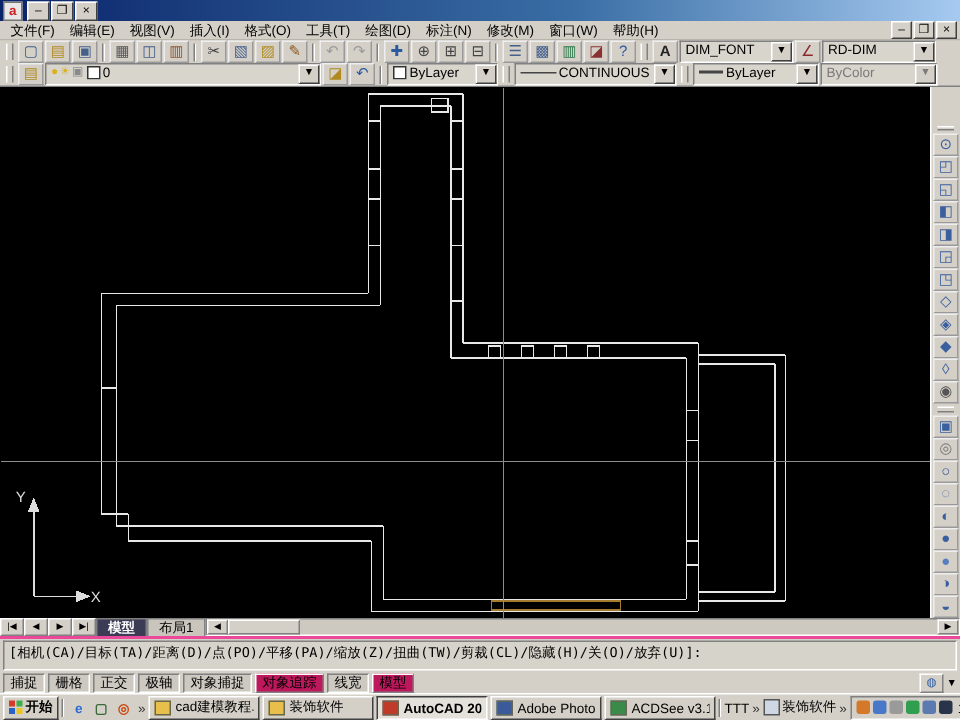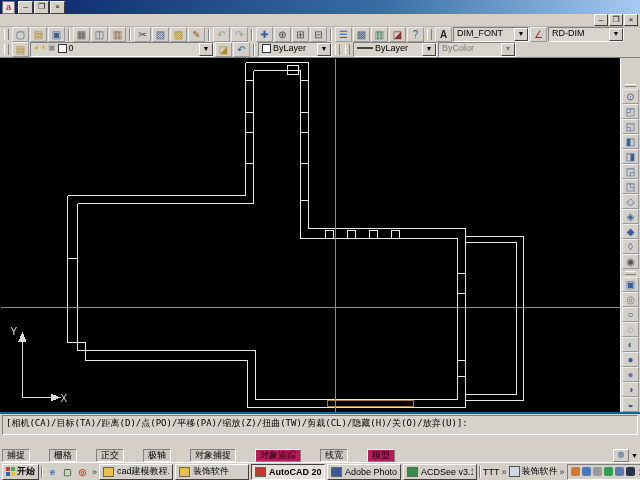--- a/index.html
+++ b/index.html
@@ -62,21 +62,21 @@
   .tab{padding:0 7px;border:1px solid #808080;border-bottom:none;line-height:11px;flex:none;}
   .tab.active{background:#3b3b55;color:#fff;font-weight:bold;}
   .tab.inactive{background:#c9c5bd;}
   #hscroll{flex:1;display:flex;border:1px solid;border-color:#808080 #fff #fff #808080;background:#cdc9c1;}
   #hscroll .thumb{width:46px;background:#d4d0c8;border:1px solid;border-color:#fff #808080 #808080 #fff;}
   #hscroll .sbtn{width:12px;background:#d4d0c8;border:1px solid;border-color:#fff #808080 #808080 #fff;
     font-size:6px;line-height:9px;text-align:center;}
   #hscroll .trackfill{flex:1;}
 
   
-  #cmdwin{top:412px;height:24px;background:#d4d0c8;border-top:2px solid #0369a1;padding:1px 2px;}
+  #cmdwin{top:424px;height:24px;background:#d4d0c8;border-top:2px solid #ec4899;padding:1px 2px;}
   #cmd-inner{height:100%;box-sizing:border-box;border:1px solid;border-color:#808080 #fff #fff #808080;
     background:#d6d3ca;padding:1px 3px;font-family:"DejaVu Sans Mono",monospace;font-size:9px;}
 
   
   #statusbar{top:448px;height:14px;background:#d4d0c8;display:flex;align-items:center;gap:2px;padding:0 2px;}
   #coords{width:152px;height:10px;border:1px solid;border-color:#808080 #fff #fff #808080;
     background:#d8d5cd;padding:0 3px;line-height:10px;flex:none;}
   .sbt{padding:0 4px;height:11px;line-height:10px;border:1px solid;white-space:nowrap;flex:none;}
   .sbt.pressed{border-color:#808080 #fff #fff #808080;background:#cdc9c1;}
   .sbt.raised{border-color:#fff #808080 #808080 #fff;background:#be185d;}
@@ -117,20 +117,33 @@
   <div id="titlebar" class="row">
     <span id="app-icon">a</span>
     <span class="winbtns">
       <span class="winbtn">–</span>
       <span class="winbtn">❐</span>
       <span class="winbtn">×</span>
     </span>
   </div>
 
   <div id="menubar" class="row">
+    <span id="menu-items" style="display:flex;">
+        <span class="menu-item">文件(F)</span>
+        <span class="menu-item">编辑(E)</span>
+        <span class="menu-item">视图(V)</span>
+        <span class="menu-item">插入(I)</span>
+        <span class="menu-item">格式(O)</span>
+        <span class="menu-item">工具(T)</span>
+        <span class="menu-item">绘图(D)</span>
+        <span class="menu-item">标注(N)</span>
+        <span class="menu-item">修改(M)</span>
+        <span class="menu-item">窗口(W)</span>
+        <span class="menu-item">帮助(H)</span>
+      </span>
     <span class="winbtns">
       <span class="winbtn">–</span>
       <span class="winbtn">❐</span>
       <span class="winbtn">×</span>
     </span>
   </div>
 
   <div id="tb1" class="row toolbar">
     <span class="grip"></span>
     <span class="igroup">
@@ -255,20 +268,27 @@
     </span>
     <span class="sep"></span>
     <span class="combo" style="width:72px">
       <span class="val">
           <span class="swatch"></span>
         <span>ByLayer</span>
         </span>
       <span class="drop">▼</span>
     </span>
     <span class="grip"></span>
+    <span class="combo" style="width:106px">
+      <span class="val">
+          <span class="ltline"></span>
+        <span>CONTINUOUS</span>
+        </span>
+      <span class="drop">▼</span>
+    </span>
     <span class="grip"></span>
     <span class="combo" style="width:82px">
       <span class="val">
           <span class="ltline" style="width:16px;height:2px"></span>
         <span>ByLayer</span>
         </span>
       <span class="drop">▼</span>
     </span>
     <span class="combo" style="width:76px;color:#7a7a7a">
       <span class="val">ByColor</span>
@@ -430,21 +450,21 @@
     </span>
   </div>
 
   <div id="cmdwin" class="row">
     <div id="cmd-inner">
       <div>[相机(CA)/目标(TA)/距离(D)/点(PO)/平移(PA)/缩放(Z)/扭曲(TW)/剪裁(CL)/隐藏(H)/关(O)/放弃(U)]:</div>
     </div>
   </div>
 
   <div id="statusbar" class="row">
-    <span id="status-btns" style="display:flex;gap:19px;">
+    <span id="status-btns" style="display:flex;gap:2px;">
         <span class="sbt pressed">捕捉</span>
         <span class="sbt pressed">栅格</span>
         <span class="sbt pressed">正交</span>
         <span class="sbt pressed">极轴</span>
         <span class="sbt pressed">对象捕捉</span>
         <span class="sbt raised">对象追踪</span>
         <span class="sbt pressed">线宽</span>
         <span class="sbt raised">模型</span>
       </span>
     <span id="status-right">

